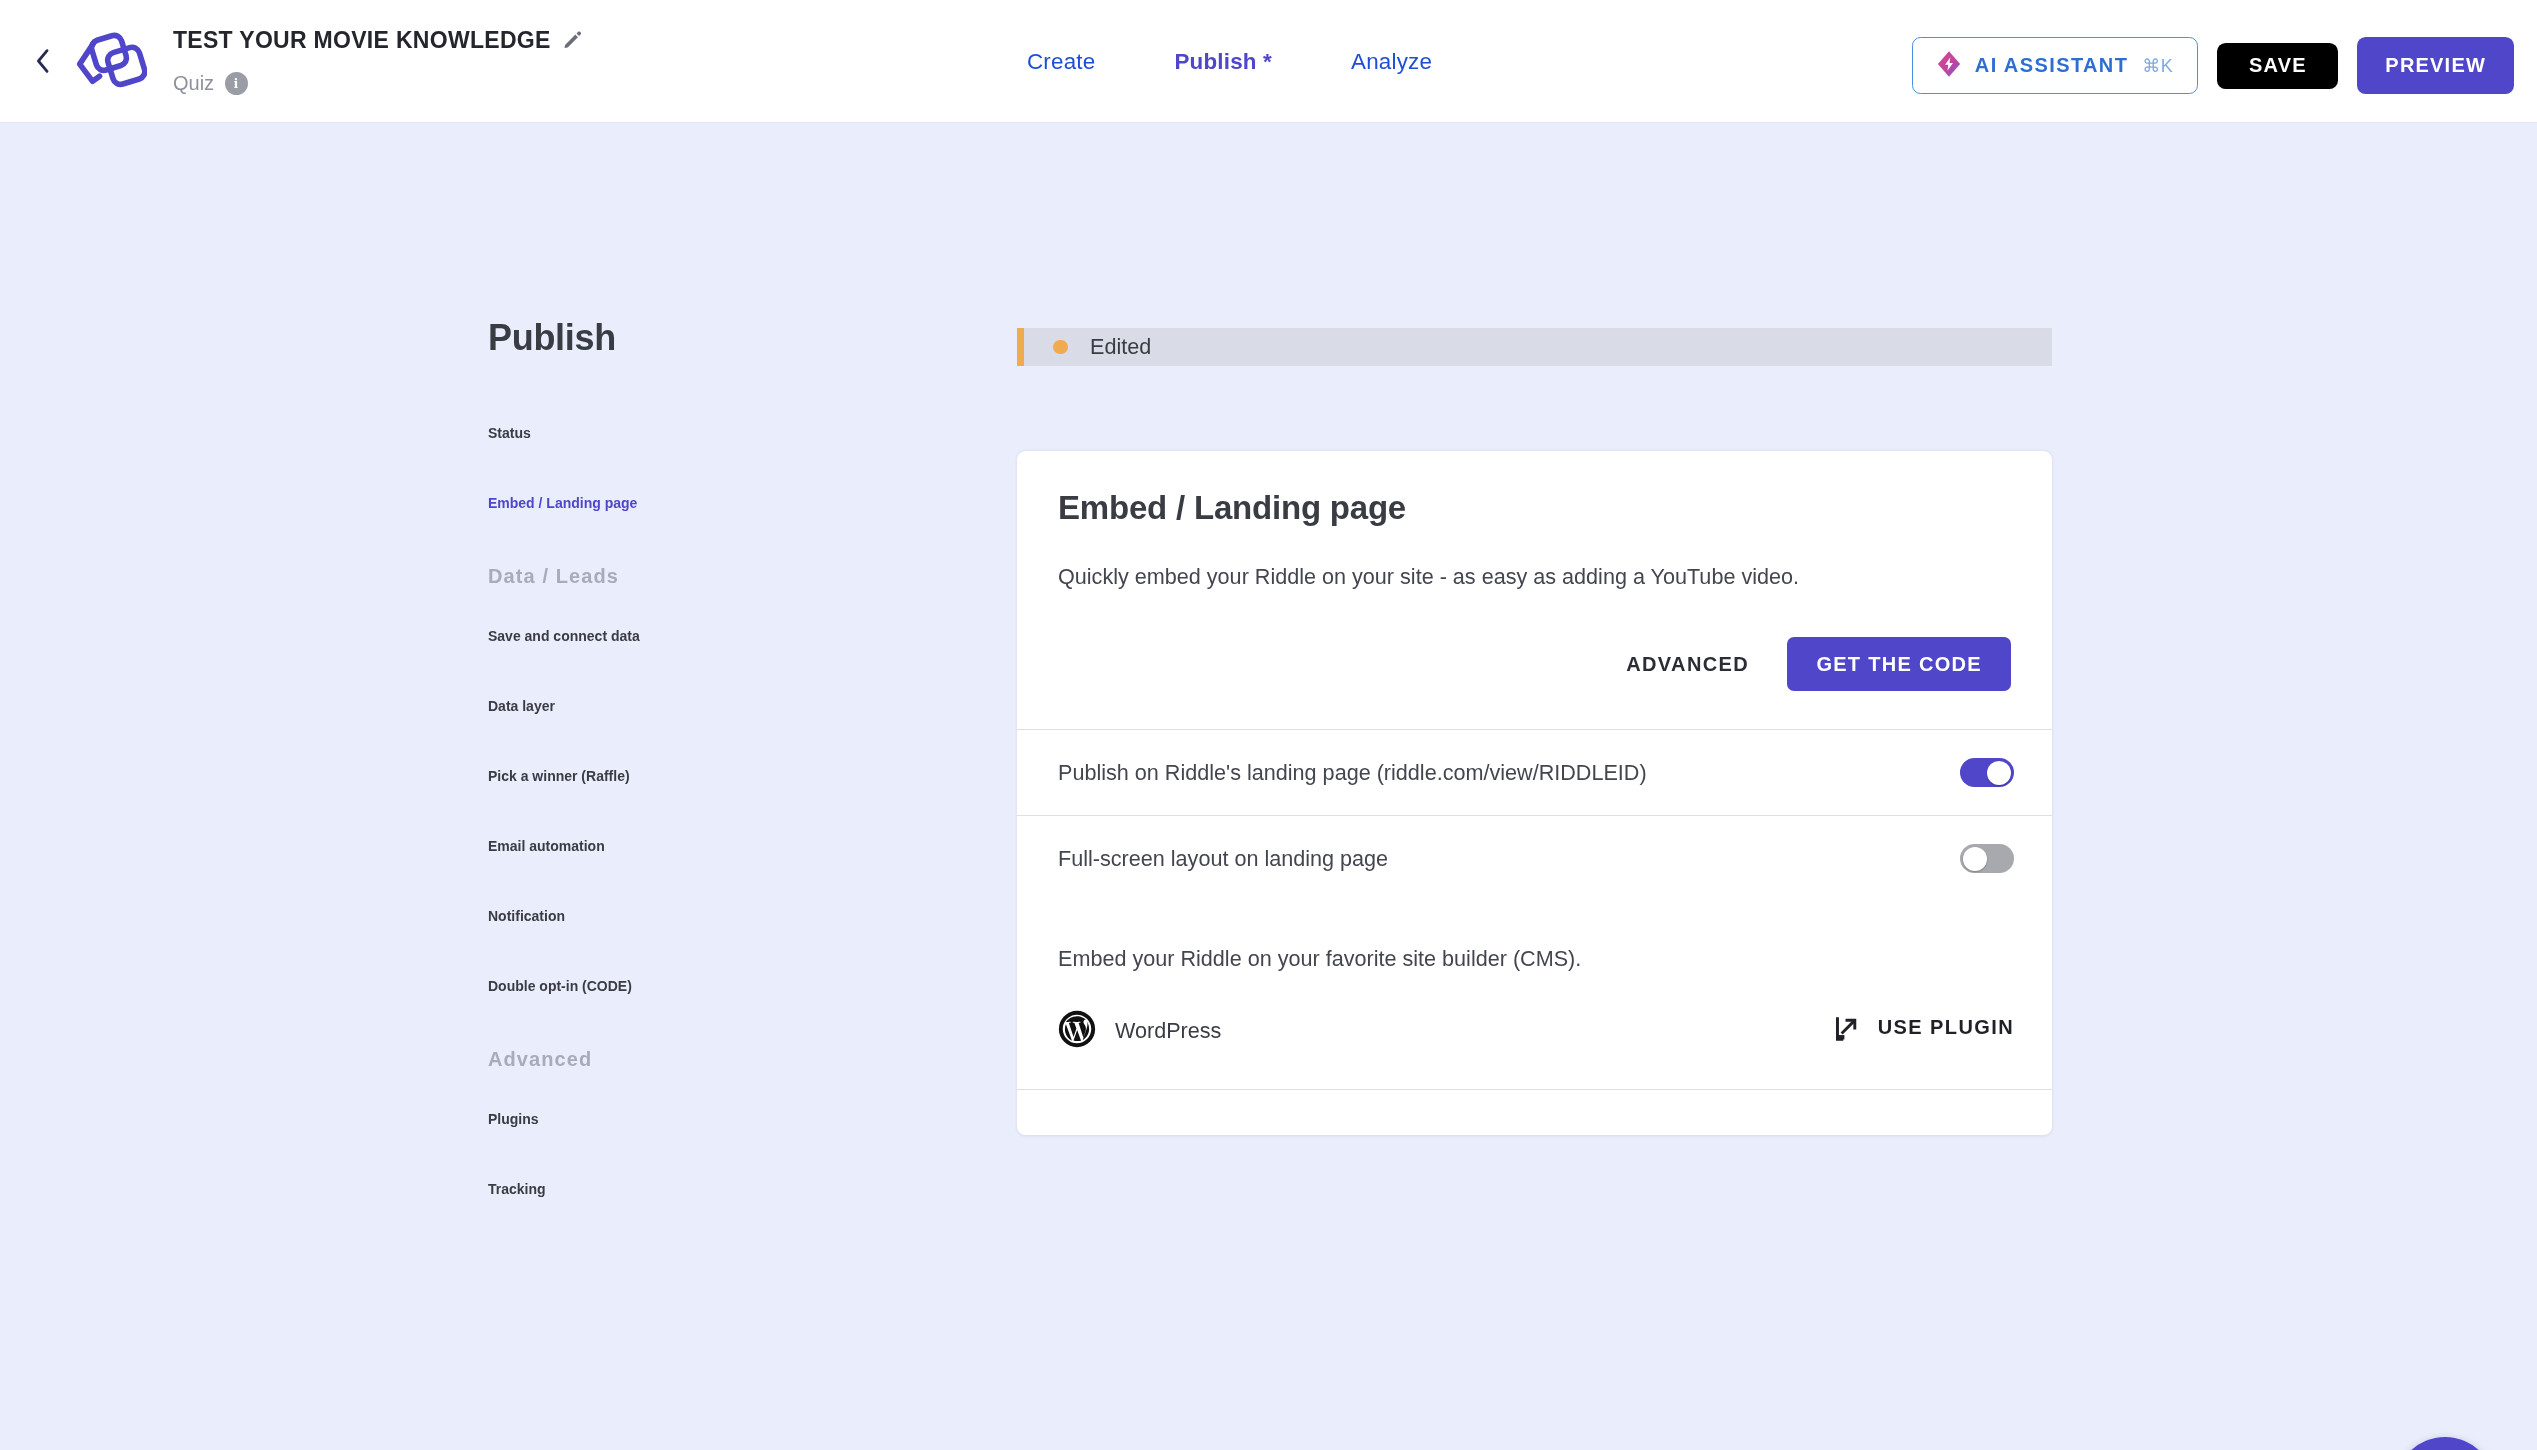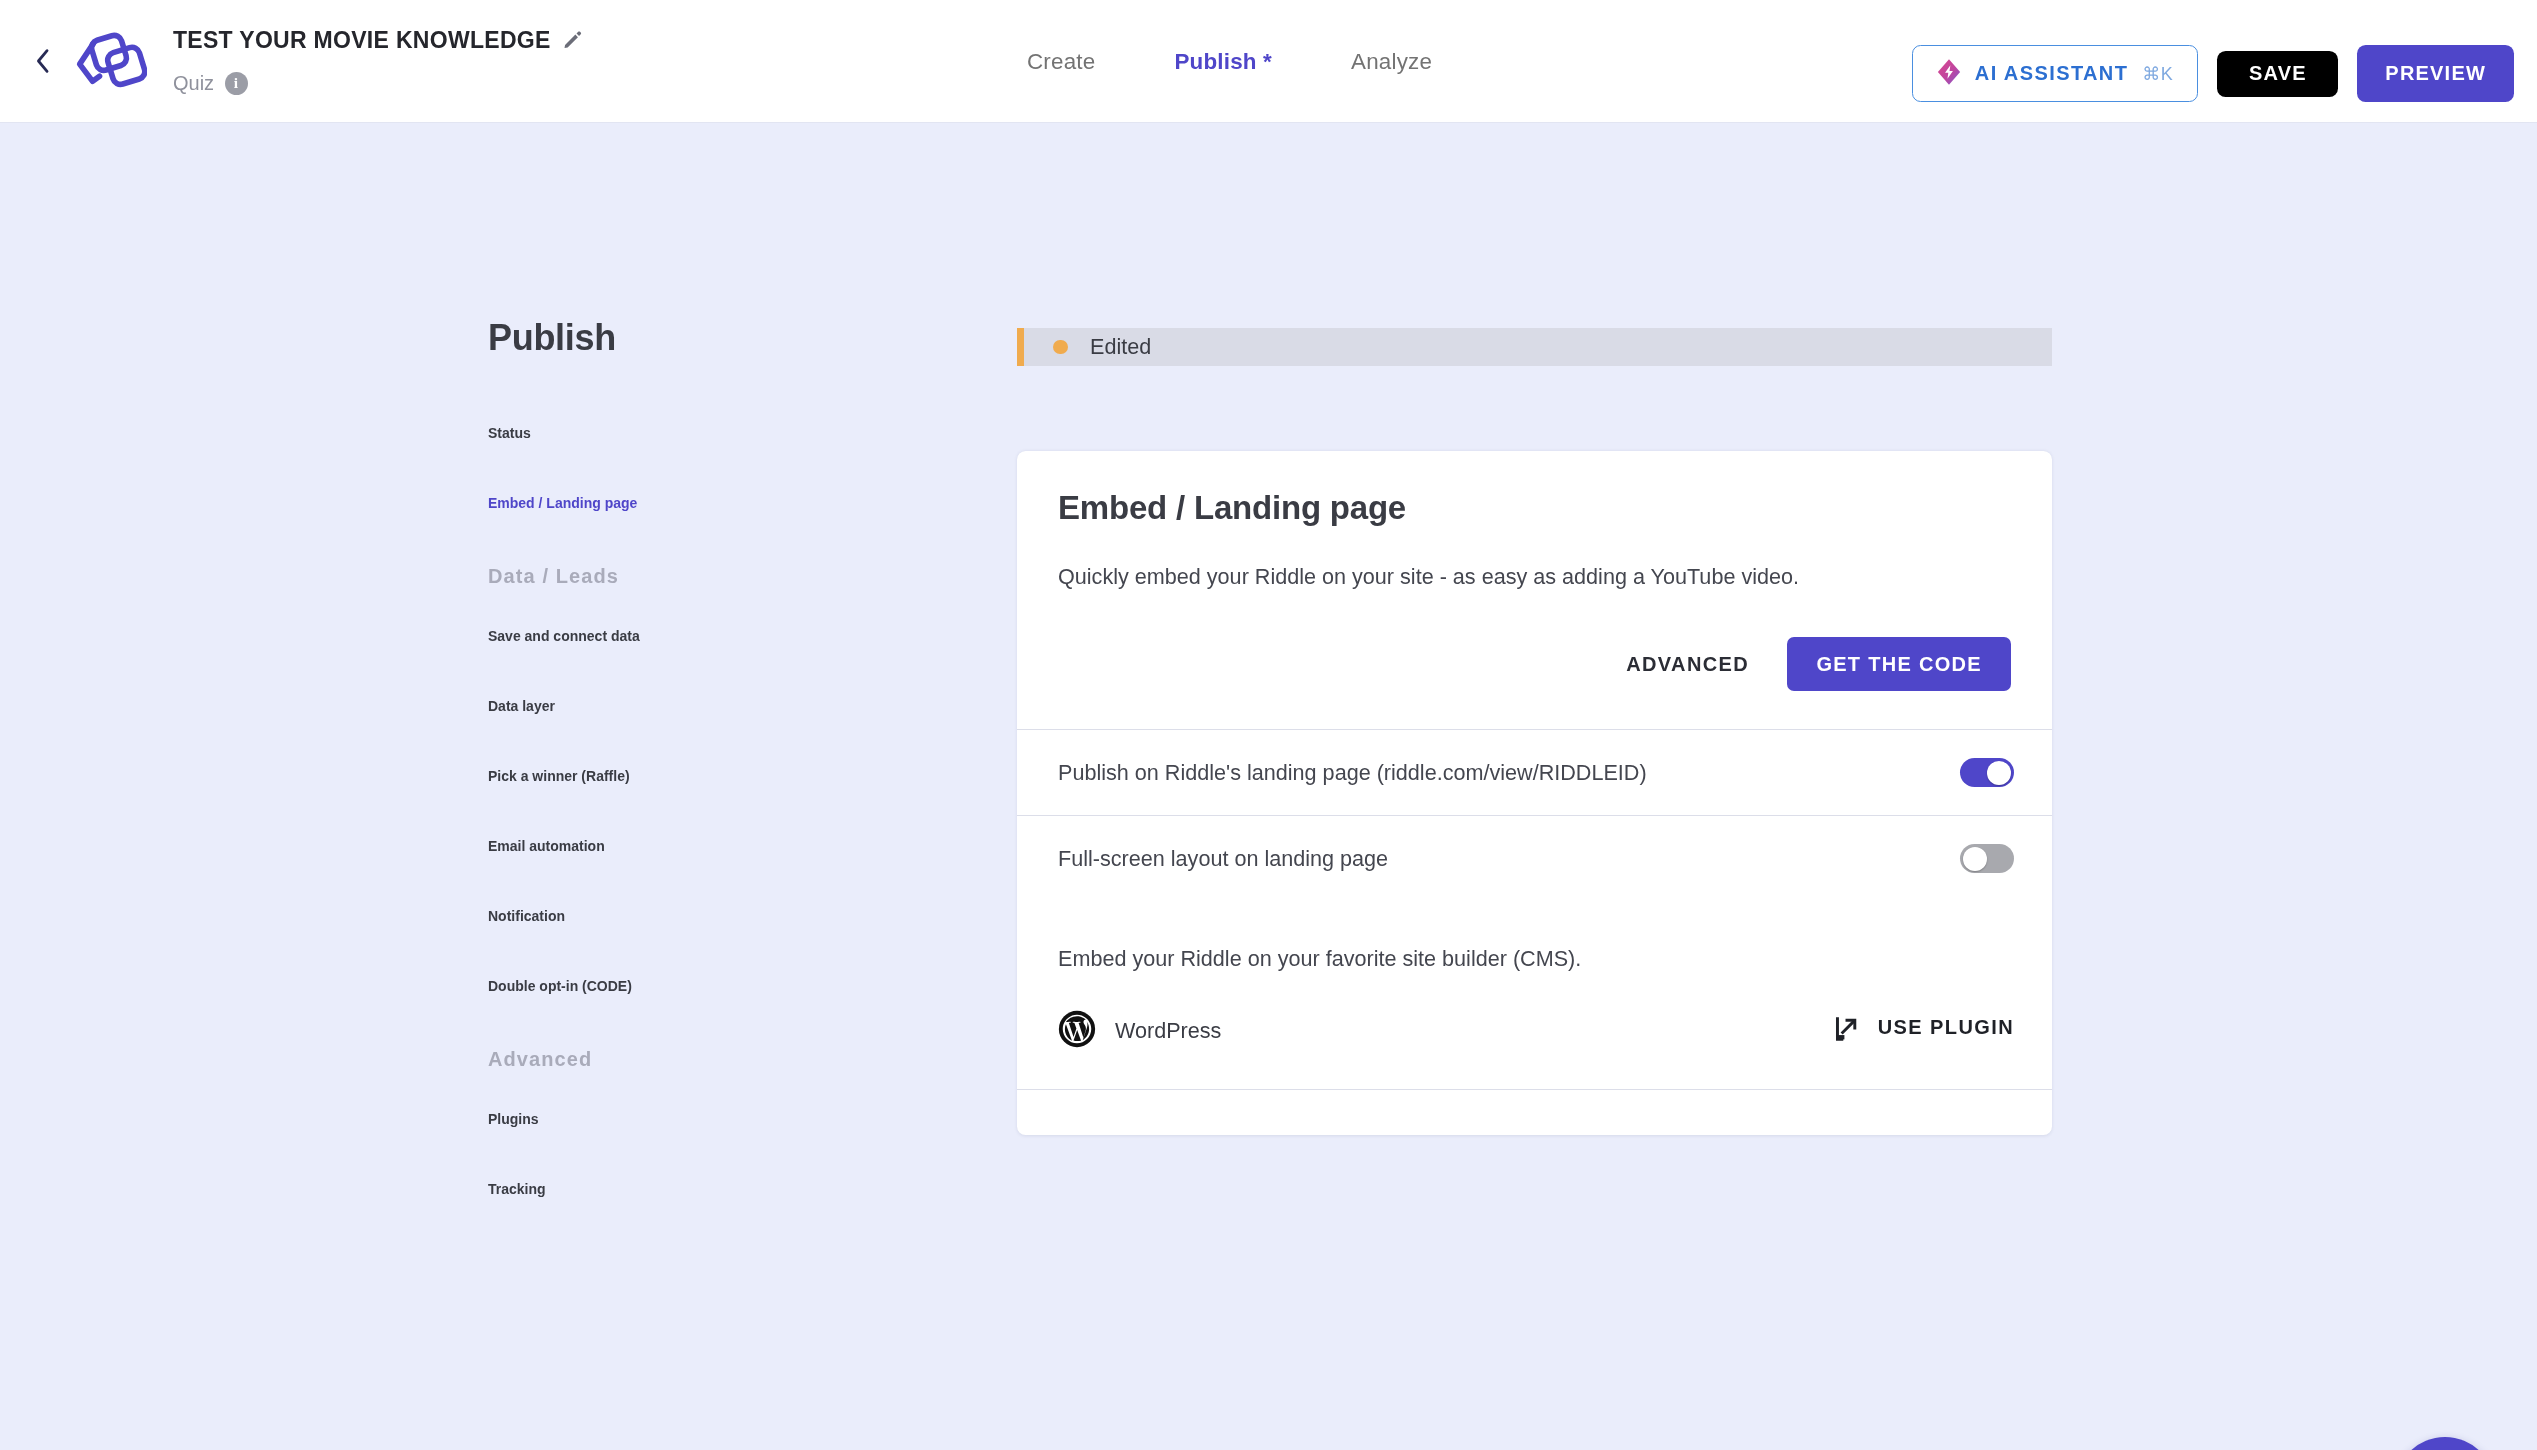--- a/index.html
+++ b/index.html
@@ -104,36 +104,36 @@
     position: absolute;
     left: 1027px;
     top: 0;
     height: 123px;
     display: flex;
     align-items: center;
     gap: 79px;
   }
   .nav-tab {
     font-size: 22.4px;
-    color: #737373;
+    color: #1d4ed8;
     letter-spacing: 0.2px;
     cursor: pointer;
     white-space: nowrap;
     font-weight: 400;
   }
   .nav-tab.active {
     color: #4f46c9;
     font-weight: 700;
   }
 
   
   .topbar-actions {
     position: absolute;
     right: 24px;
-    top: 12px;
+    top: 4px;
     height: 123px;
     display: flex;
     align-items: center;
     gap: 19px;
   }
 
   .btn-ai {
     height: 57px;
     padding: 0 24px;
     border: 1.3px solid #4a8fe0;

